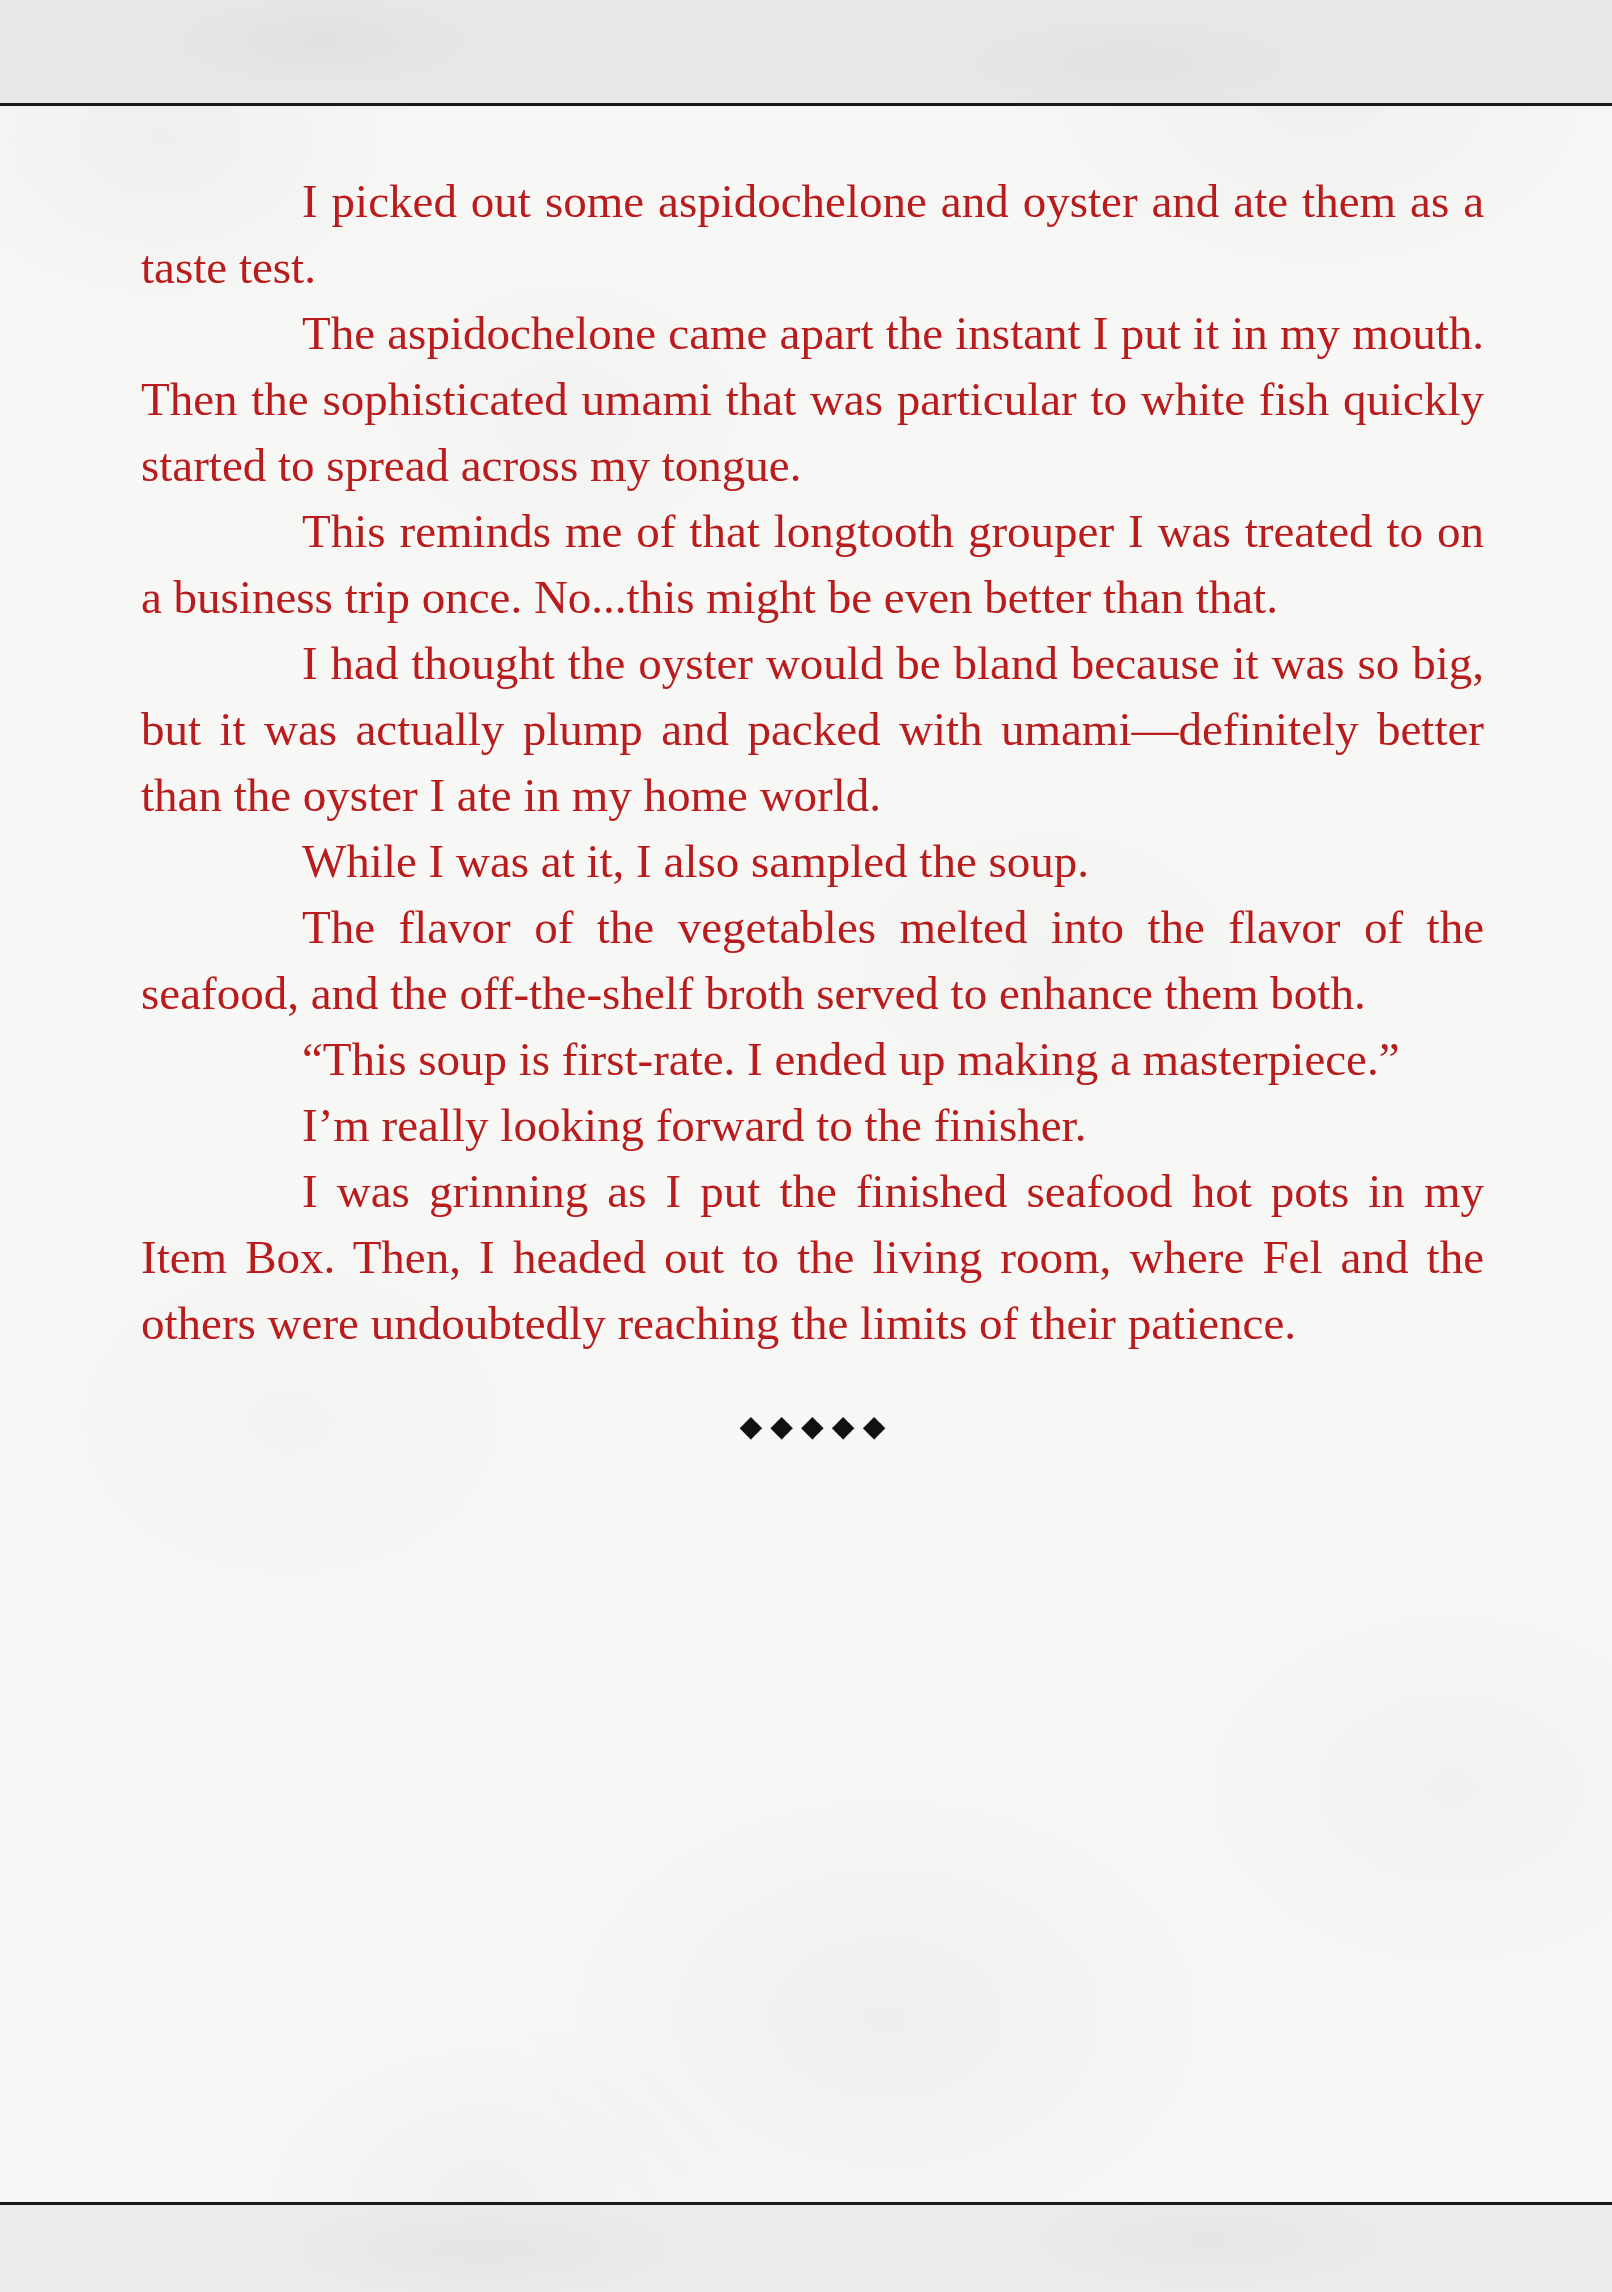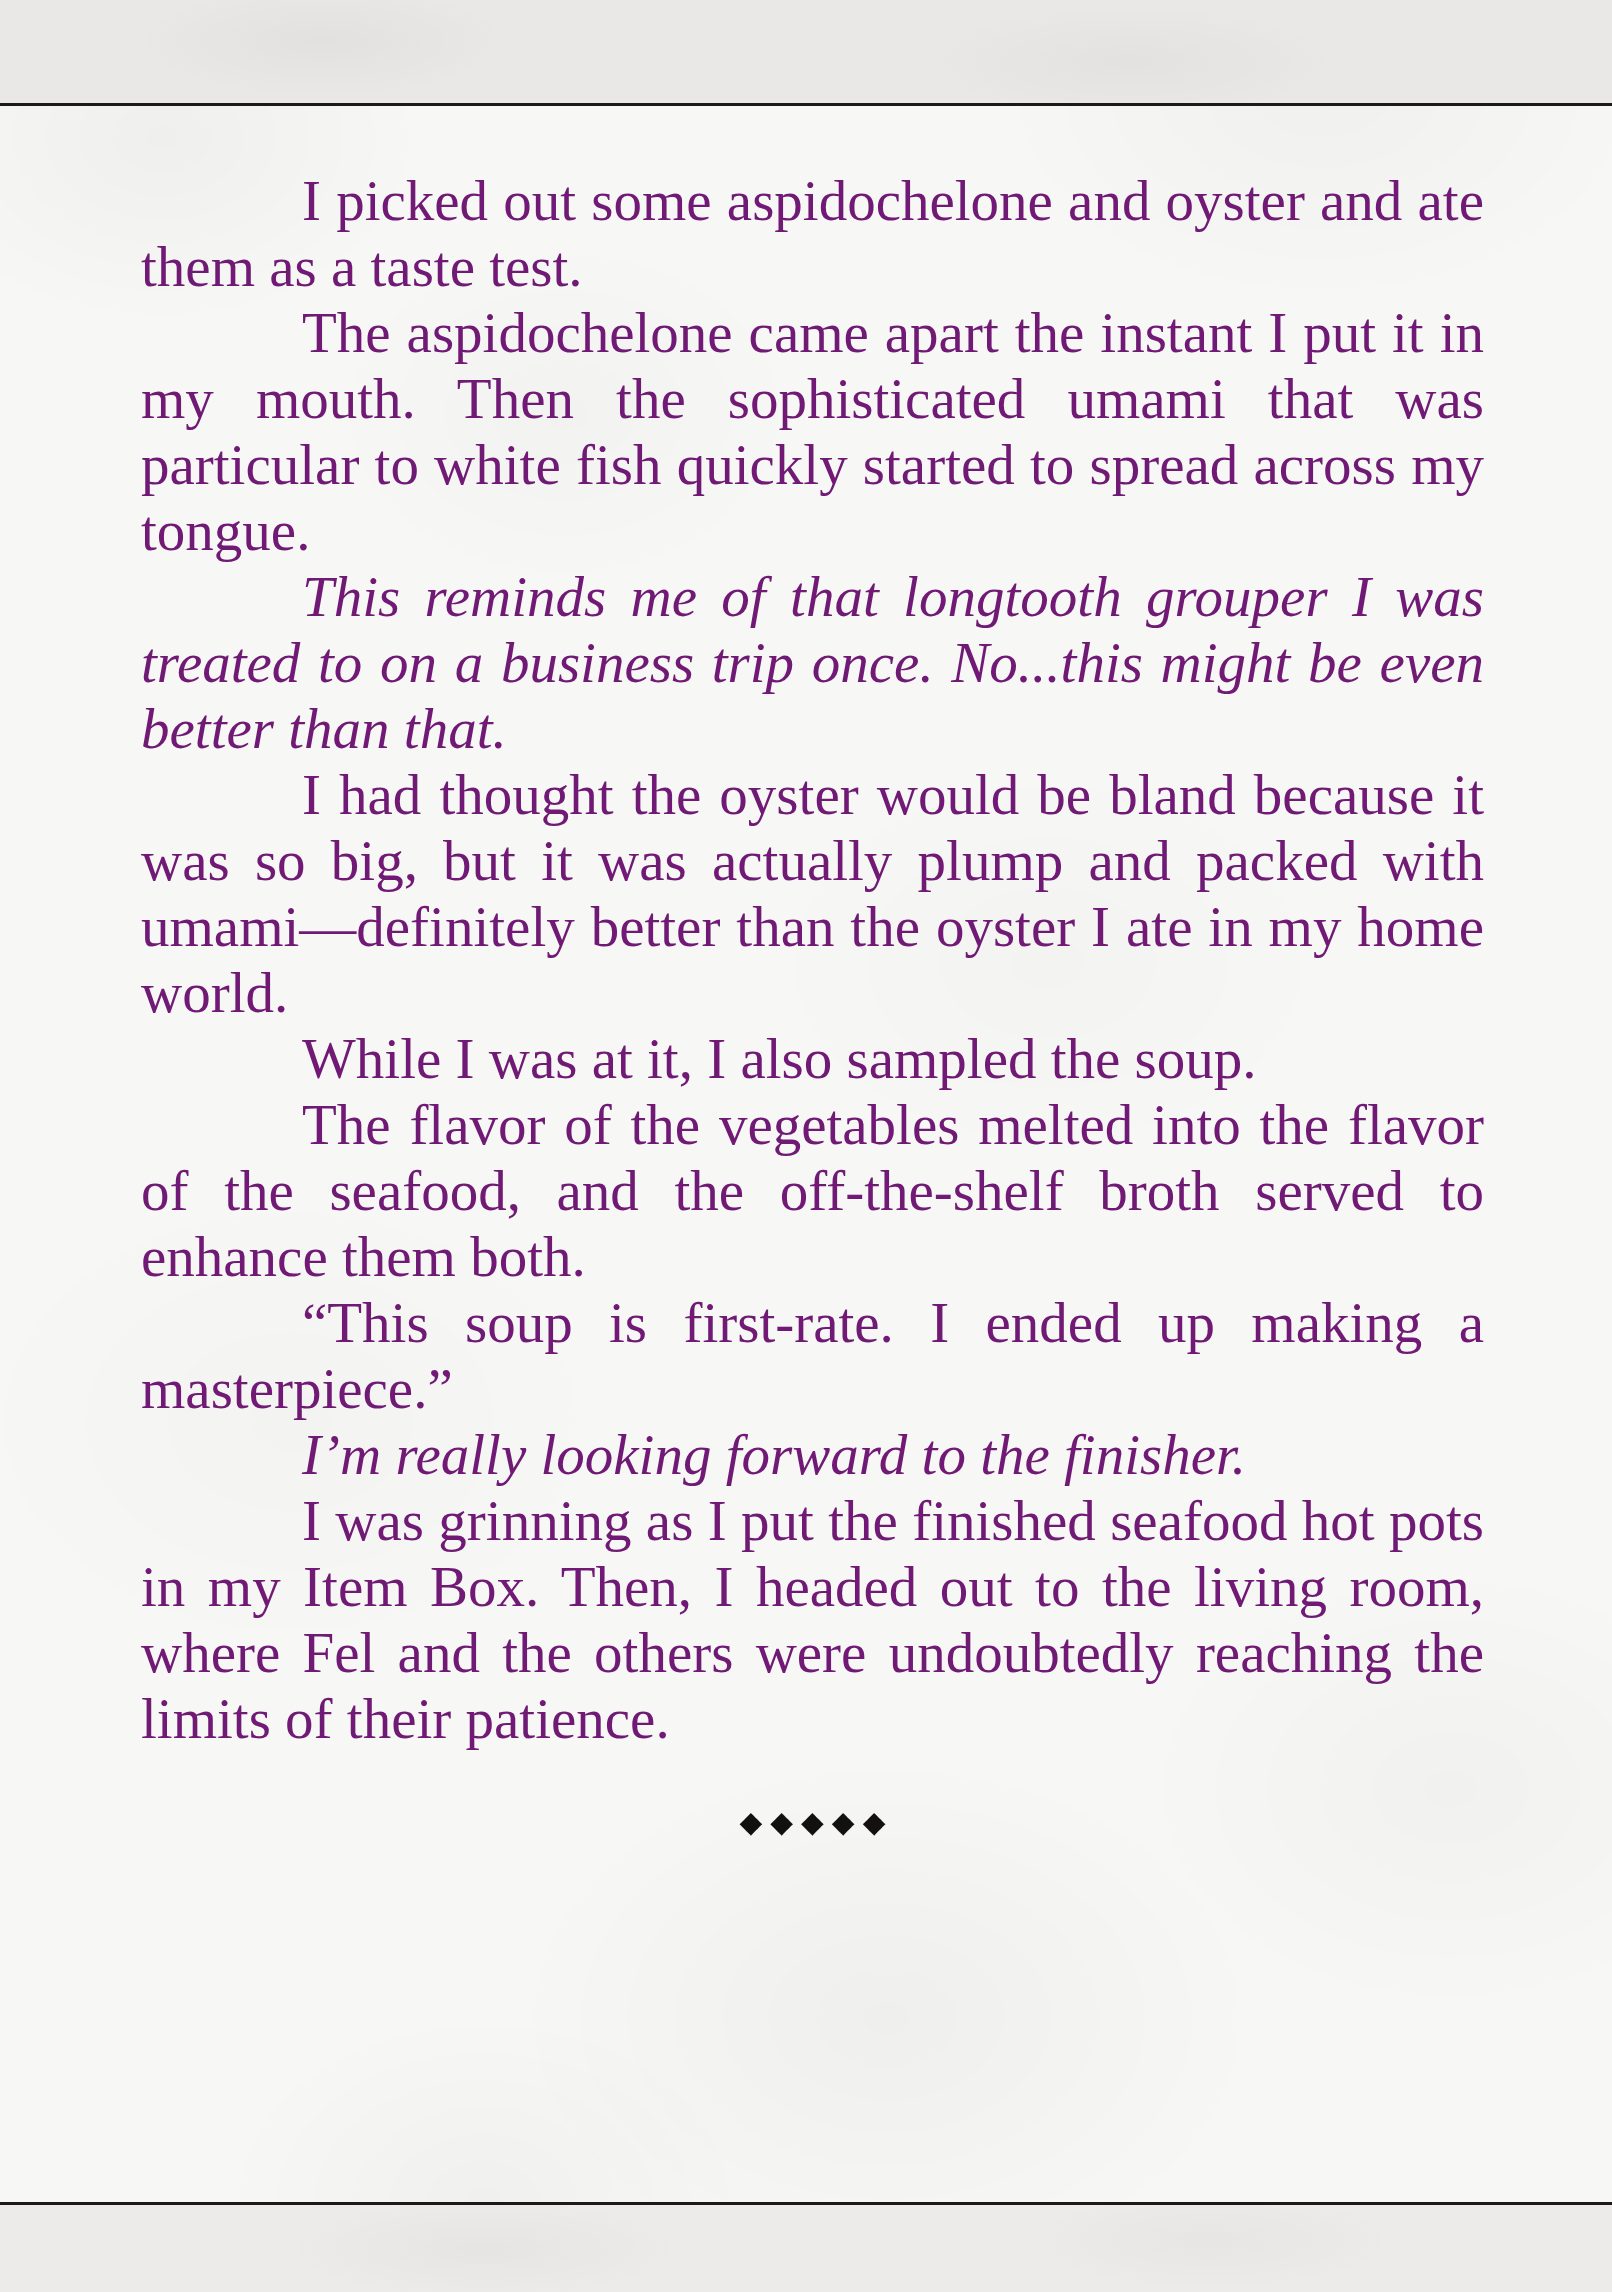--- a/index.html
+++ b/index.html
@@ -44,28 +44,27 @@
     border-top: 3.6px solid #1b1a19;
   }
   .page-text {
     position: absolute;
     left: 141px;
     top: 168px;
     width: 1343px;
   }
   p.para {
     margin: 0;
-    font-size: 57px;
+    font-size: 47px;
     line-height: 66px;
-    color: #701a75;
+    color: #b91c1c;
     text-align: justify;
     text-indent: 161px;
   }
   p.para.italic {
-    font-style: italic;
   }
   .divider {
     margin-top: 52px;
     text-align: center;
     font-size: 29.6px;
     line-height: 36px;
     letter-spacing: 8px;
     text-indent: 8px; 
     color: #121110;
   }

